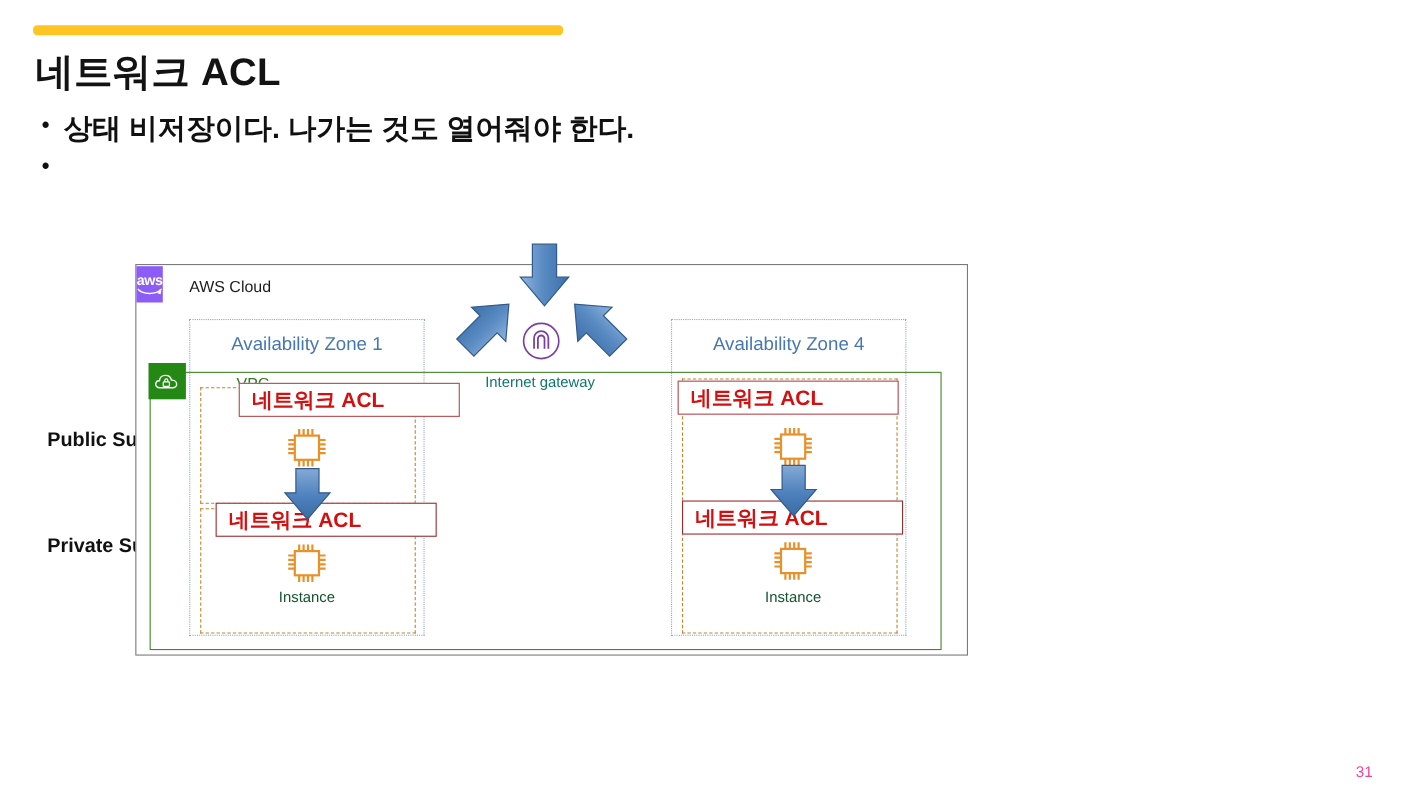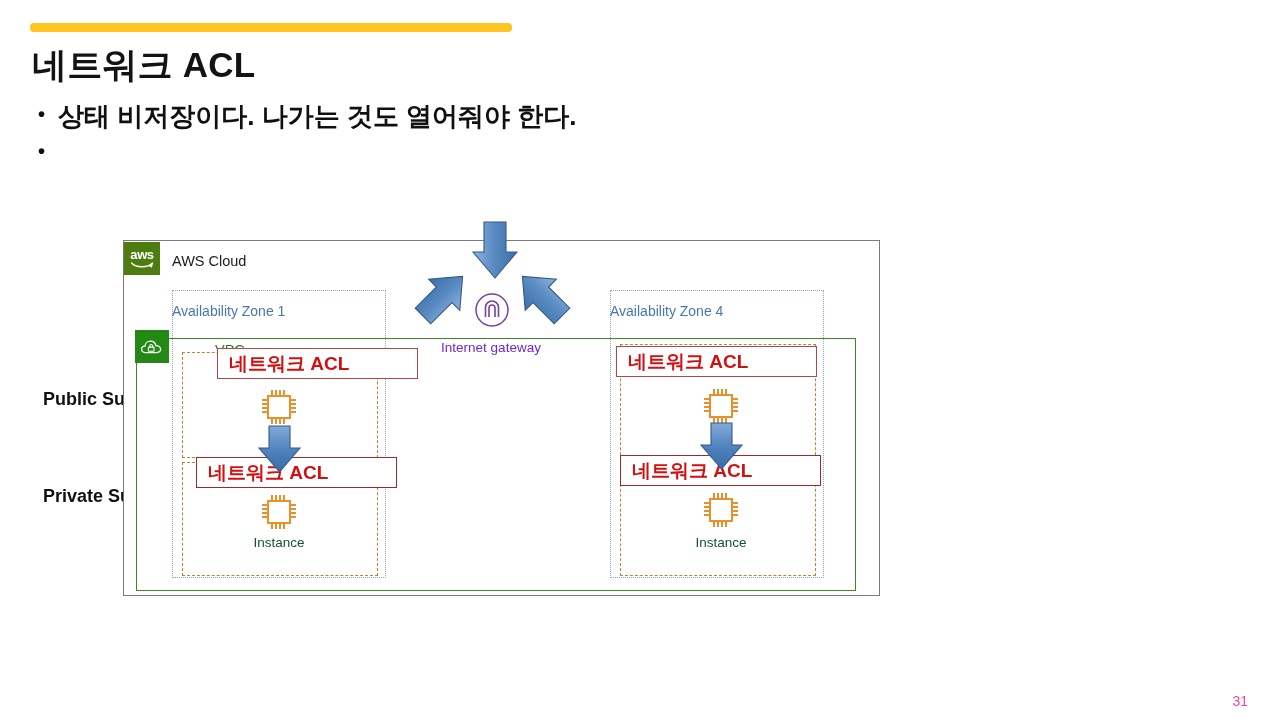--- a/index.html
+++ b/index.html
@@ -89,23 +89,23 @@
     width: 757px;
     height: 356px;
     border: 1.6px solid #7b7b7b;
     box-sizing: border-box;
     background: #ffffff;
   }
   #aws-logo-badge {
     position: absolute;
     left: 1px;
     top: 2px;
-    width: 36px;
+    width: 24px;
     height: 33px;
-    background: #4d7c0f;
+    background: #8b5cf6;
     display: flex;
     flex-direction: column;
     align-items: center;
     justify-content: center;
   }
   #aws-logo-badge .aws-word {
     font-size: 13px;
     font-weight: 700;
     color: #ffffff;
     letter-spacing: -0.4px;
@@ -165,22 +165,22 @@
     height: 288px;
     border: 1.4px dotted #8fa8c8;
     box-sizing: border-box;
   }
   #az1-frame { left: 49px; }
   #az2-frame { left: 487px; }
   .az-label {
     position: absolute;
     top: 63px;
     width: 214px;
-    text-align: left;
-    font-size: 14px;
+    text-align: center;
+    font-size: 17px;
     color: #4777b0;
     white-space: nowrap;
   }
   #az1-label { left: 49px; }
   #az2-label { left: 487px; }
 
   
   .subnet-frame {
     position: absolute;
     border: 1.4px dashed #c1842b;
@@ -241,21 +241,21 @@
     width: 36px;
     height: 36px;
   }
   #igw-label {
     position: absolute;
     left: 303px;
     top: 100px;
     width: 130px;
     text-align: center;
     font-size: 13.5px;
-    color: #6d28d9;
+    color: #0f766e;
     white-space: nowrap;
   }
 
   
   #arrow-layer {
     position: absolute;
     left: 0;
     top: 0;
     width: 759px;
     height: 358px;

